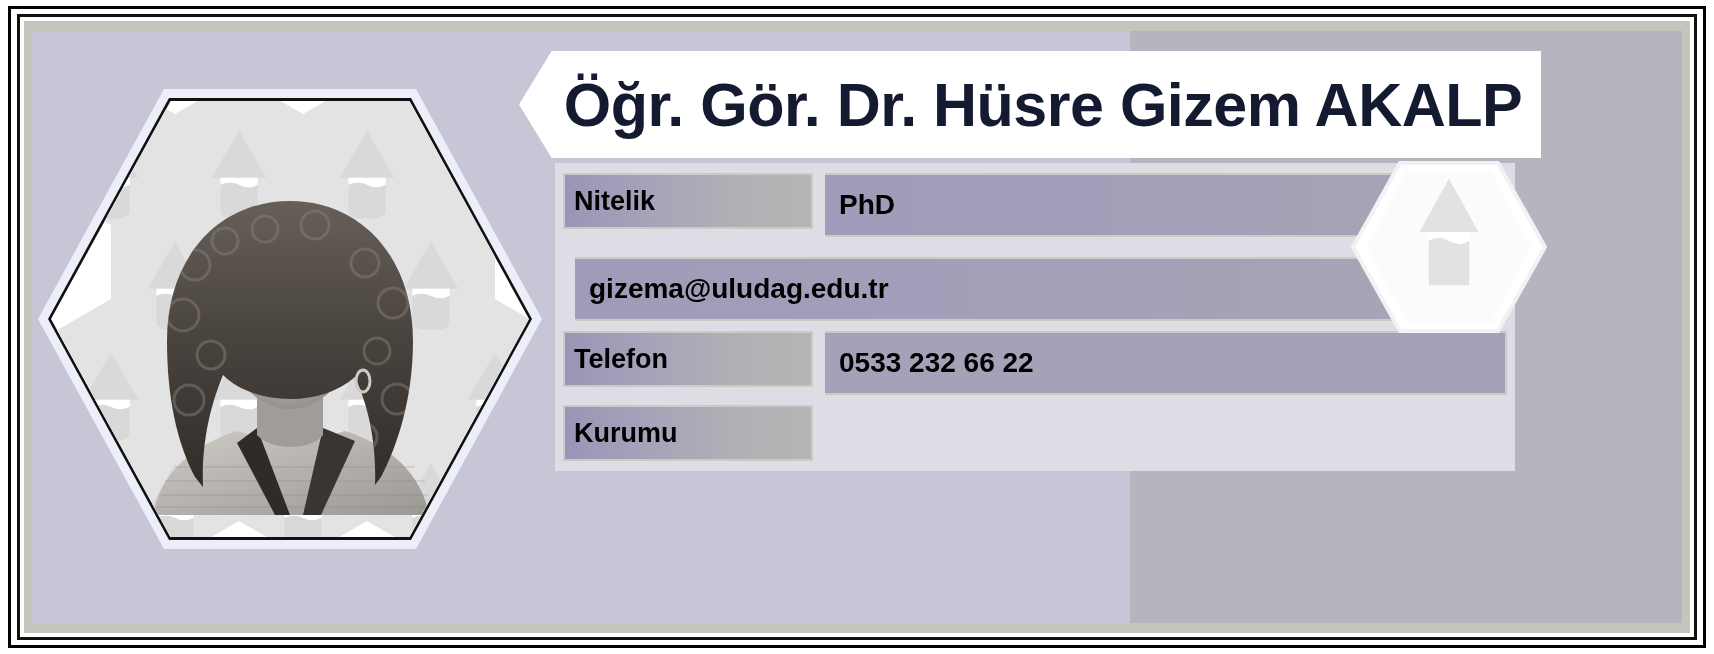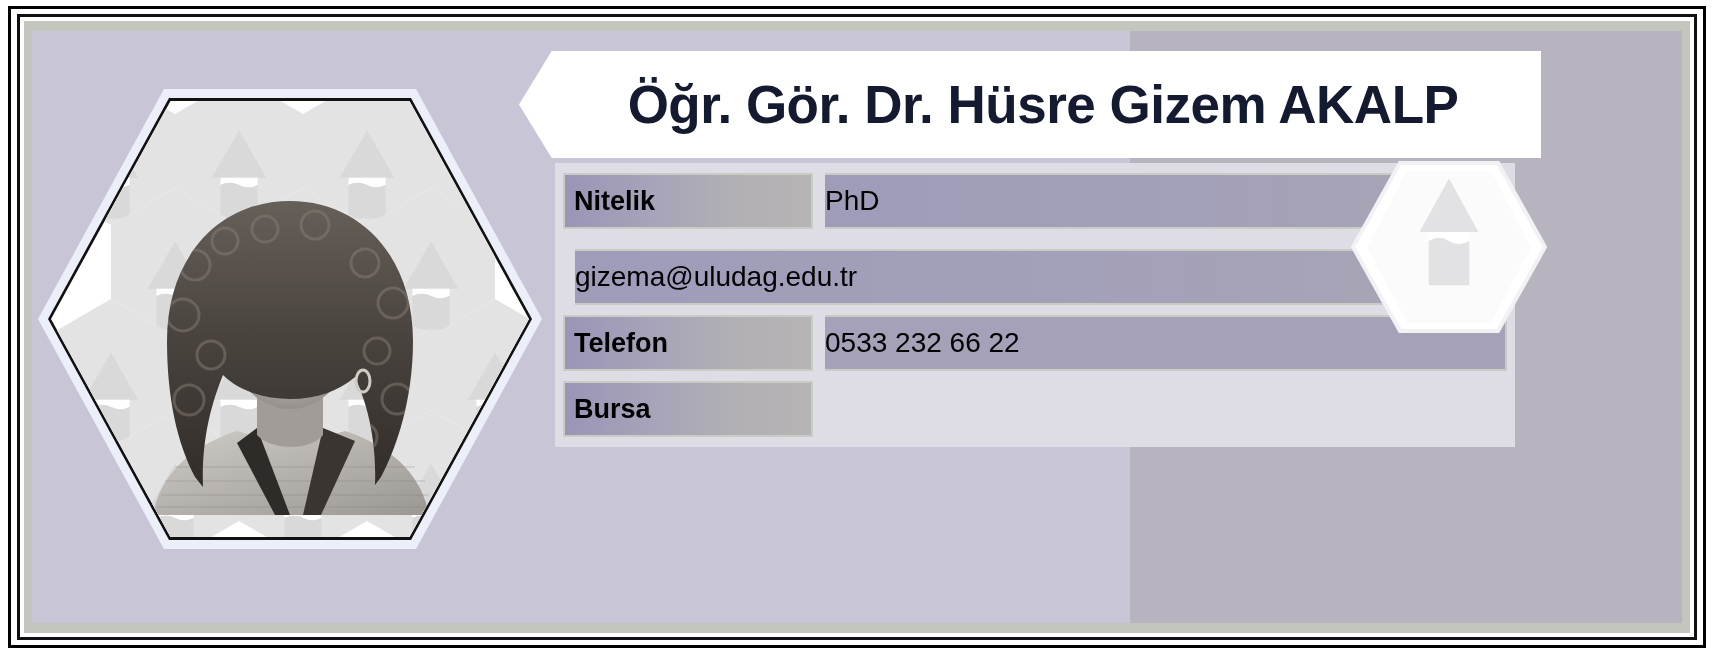--- a/index.html
+++ b/index.html
@@ -89,21 +89,21 @@
   .banner{
     position:absolute;
     left:495px; top:30px;
     width:1022px; height:107px;
     background:#ffffff;
     -webkit-clip-path: polygon(3.2% 0%, 100% 0%, 100% 100%, 3.2% 100%, 0% 50%);
     clip-path: polygon(3.2% 0%, 100% 0%, 100% 100%, 3.2% 100%, 0% 50%);
     display:flex;align-items:center;justify-content:center;
   }
   .banner-title{
-    font-size:53px;
+    font-size:61px;
     font-weight:bold;
     color:#141a30;
     letter-spacing:-0.5px;
     white-space:nowrap;
     padding-left:26px;
   }
 
   
   .table{
     position:absolute;
@@ -127,29 +127,30 @@
     background:linear-gradient(90deg,#9a95b6 0%, #a7a3b9 35%, #b2b0b5 70%, #b6b4b4 100%);
     border:2px solid #c8cdc3;
     display:flex;align-items:center;
     padding-left:9px;
     font-size:27px;
     font-weight:bold;
     color:#000000;
   }
   .cell-value{
     flex:1;
-    height:56px;
+    height:64px;
     box-sizing:border-box;
     background:#9f9cba;
     border:2px solid #c8cdc3;
     border-left:none;
     margin-left:12px;
     display:flex;align-items:center;
+    padding-left:14px;
     font-size:28px;
-    font-weight:normal;
+    font-weight:bold;
     color:#000000;
     white-space:nowrap;
   }
   .row.alt .cell-value{background:#a5a1b8;}
   .row .cell-value.vgrad{
     background:linear-gradient(90deg,#9f9cba 0%, #a3a0b9 55%, #a8a6b4 100%);
   }
 
   
   .deco-hex{
@@ -303,21 +304,21 @@
       <div class="row">
         <div class="cell-value vgrad">gizema@uludag.edu.tr</div>
       </div>
 
       <div class="row alt">
         <div class="cell-label">Telefon</div>
         <div class="cell-value">0533 232 66 22</div>
       </div>
 
       <div class="row">
-        <div class="cell-label">Bursa</div>
+        <div class="cell-label">Kurumu</div>
       </div>
 
     </div>
 
     <svg class="deco-hex" viewBox="0 0 196 172">
       <polygon points="49,2 147,2 194,86 147,170 49,170 2,86" fill="#ffffff" stroke="#f2f2f4" stroke-width="4"></polygon>
       <polygon points="56,10 140,10 180,86 140,162 56,162 16,86" fill="#fbfbfc"></polygon>
       <g transform="translate(98,58) scale(0.92)">
         <path d="M0,-44 L32,14 L-32,14 Z" fill="#e2e2e4"></path>
         <path d="M-22,14 L22,14 L22,24 Q11,31 0,24 Q-11,17 -22,24 Z" fill="#ffffff"></path>

